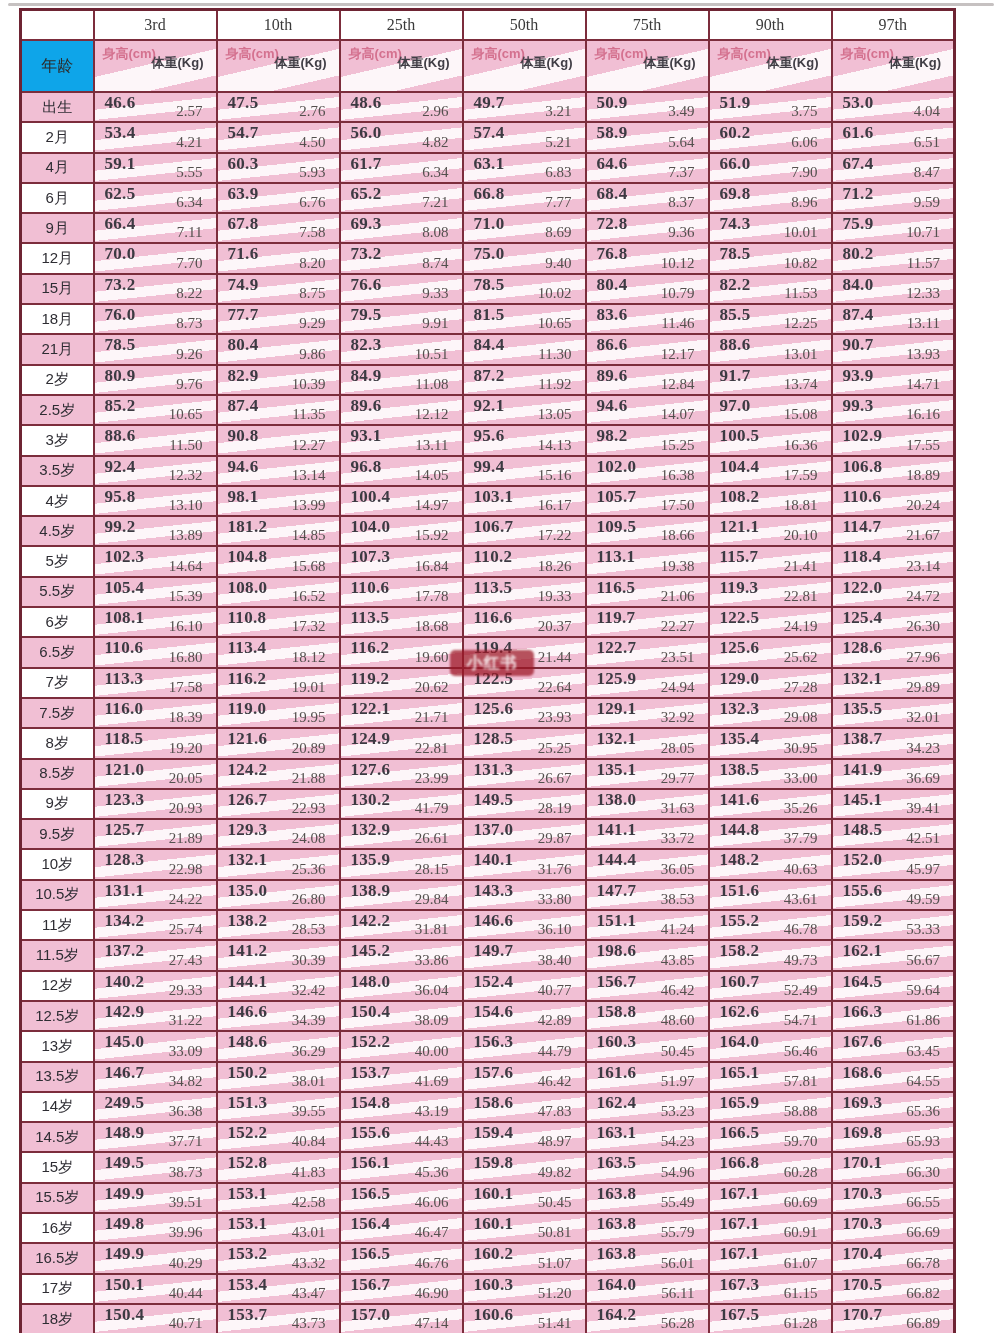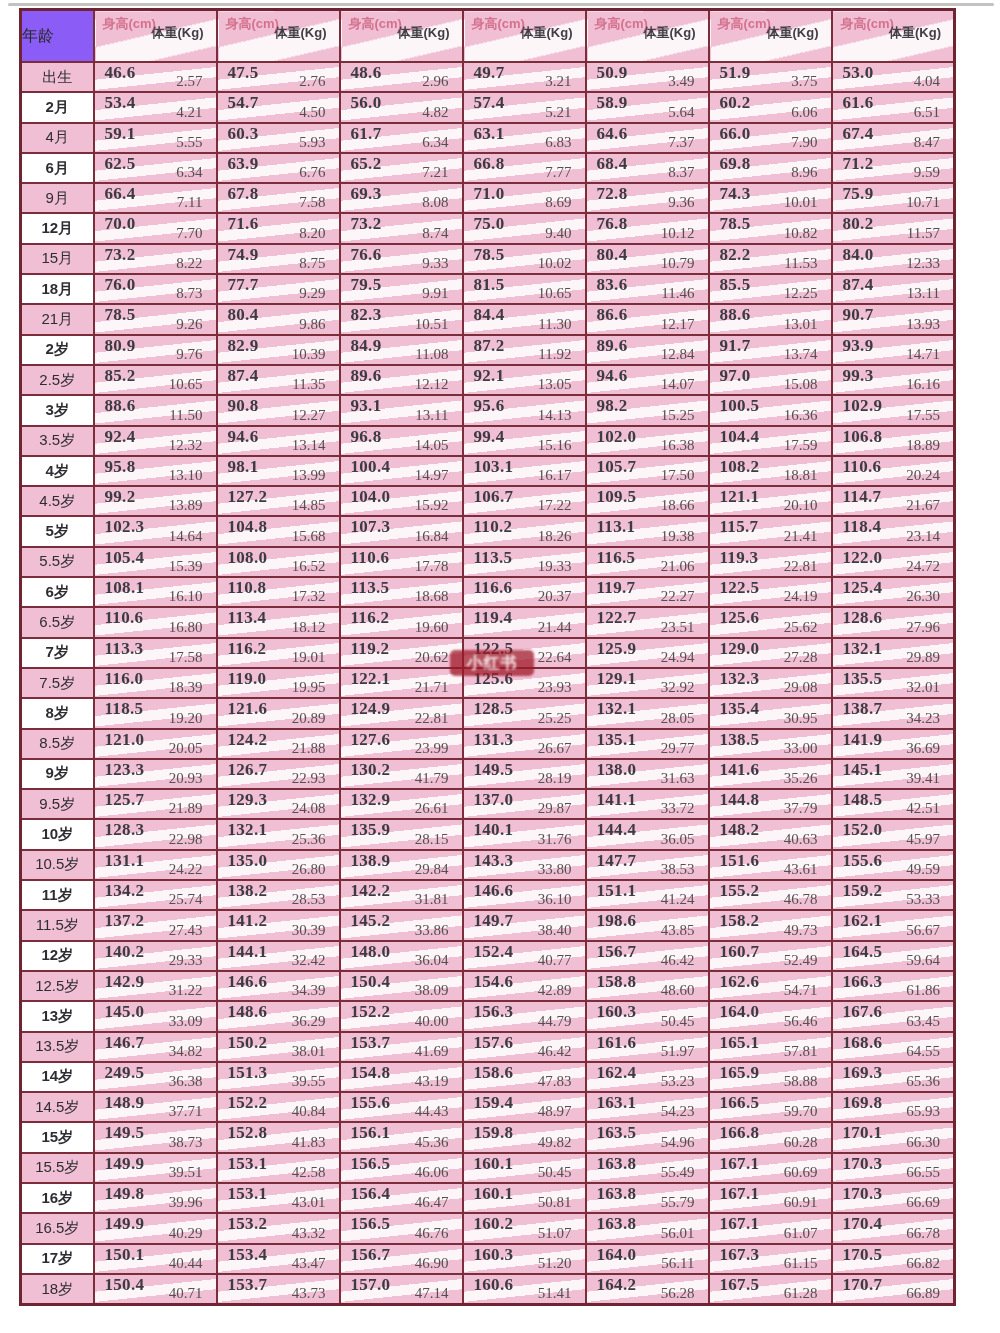--- a/index.html
+++ b/index.html
@@ -18,42 +18,42 @@
   }
   col.c-age{width:73px;}
   th,td{border:2px solid #7c2d3c;padding:0;margin:0;}
   tr.r1 th{height:28px;background:#ffffff;}
   .pct{
     font-family:"Liberation Serif", serif;font-size:16px;color:#3a3a3a;
     font-weight:400;text-align:center;vertical-align:middle;
   }
   tr.r2 th{height:50px;}
   th.age-h{
-    background:#8b5cf6;font-family:"Liberation Sans", sans-serif;
-    font-size:16px;color:#2c2c2c;font-weight:400;text-align:left;vertical-align:middle;
+    background:#0ea5e9;font-family:"Liberation Sans", sans-serif;
+    font-size:16px;color:#2c2c2c;font-weight:400;text-align:center;vertical-align:middle;
   }
   th.sub{
     position:relative;
     background:linear-gradient(167deg,#f1bfd4 46%,#fdf6f9 46%,#fdf6f9 80%,#f1bfd4 80%);
     margin-left:10px;
   }
   .sub-h{
     position:absolute;left:8px;top:4px;
     font-family:"Liberation Sans", sans-serif;font-size:13px;color:#d4718f;
   }
   .sub-w{
     position:absolute;right:12px;bottom:19px;
     font-family:"Liberation Sans", sans-serif;font-size:13px;color:#413e46;
   }
   td.age{
     height:28.3px;text-align:center;vertical-align:middle;
     font-family:"Liberation Sans", sans-serif;font-size:15px;color:#2e2d33;
   }
   td.age.pink{background:#f1bfd4;margin-left:37px;}
-  td.age.white{background:#ffffff;font-weight:bold;}
+  td.age.white{background:#ffffff;}
   td.val{
     height:28.3px;position:relative;
     background:linear-gradient(174deg,#f1bfd4 41%,#fdf6f9 41%,#fdf6f9 66%,#f1bfd4 66%);
   }
   .hv{
     position:absolute;left:10px;top:0px;
     font-family:"Liberation Serif", serif;font-size:17px;font-weight:600;
     color:#3c3a42;letter-spacing:.3px;
   }
   .wv{
@@ -78,20 +78,30 @@
     <col class="c-age">
       <col>
       <col>
       <col>
       <col>
       <col>
       <col>
       <col>
   </colgroup>
   <thead>
+    <tr class="r1">
+      <th class="corner"></th>
+    <th class="pct">3rd</th>
+        <th class="pct">10th</th>
+        <th class="pct">25th</th>
+        <th class="pct">50th</th>
+        <th class="pct">75th</th>
+        <th class="pct">90th</th>
+        <th class="pct">97th</th>
+      </tr>
     <tr class="r2">
       <th class="age-h">年龄</th>
     <th class="sub">
           <span class="sub-h">身高(cm)</span>
           <span class="sub-w">体重(Kg)</span>
         </th>
         <th class="sub">
           <span class="sub-h">身高(cm)</span>
           <span class="sub-w">体重(Kg)</span>
         </th>
@@ -552,21 +562,21 @@
           <span class="wv">20.24</span>
         </td>
       </tr>
       <tr>
         <td class="age pink">4.5岁</td>
         <td class="val">
           <span class="hv">99.2</span>
           <span class="wv">13.89</span>
         </td>
         <td class="val">
-          <span class="hv">127.2</span>
+          <span class="hv">181.2</span>
           <span class="wv">14.85</span>
         </td>
         <td class="val">
           <span class="hv">104.0</span>
           <span class="wv">15.92</span>
         </td>
         <td class="val">
           <span class="hv">106.7</span>
           <span class="wv">17.22</span>
         </td>

